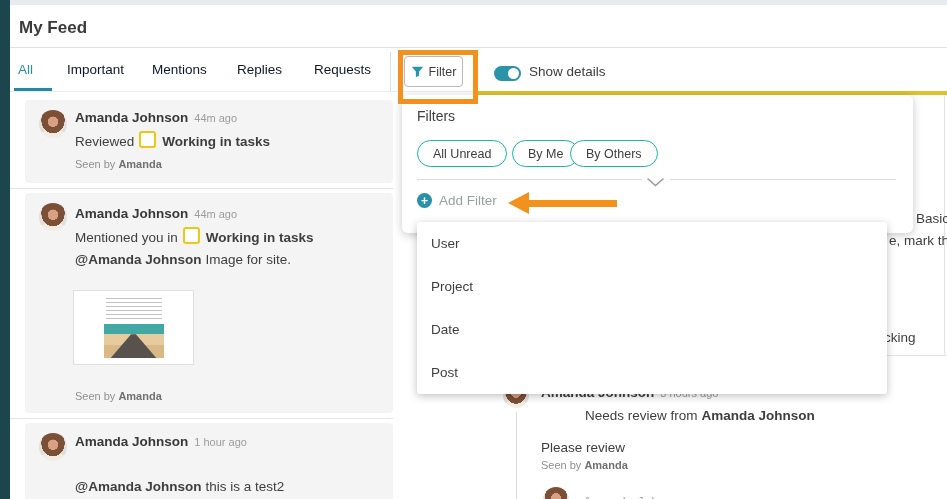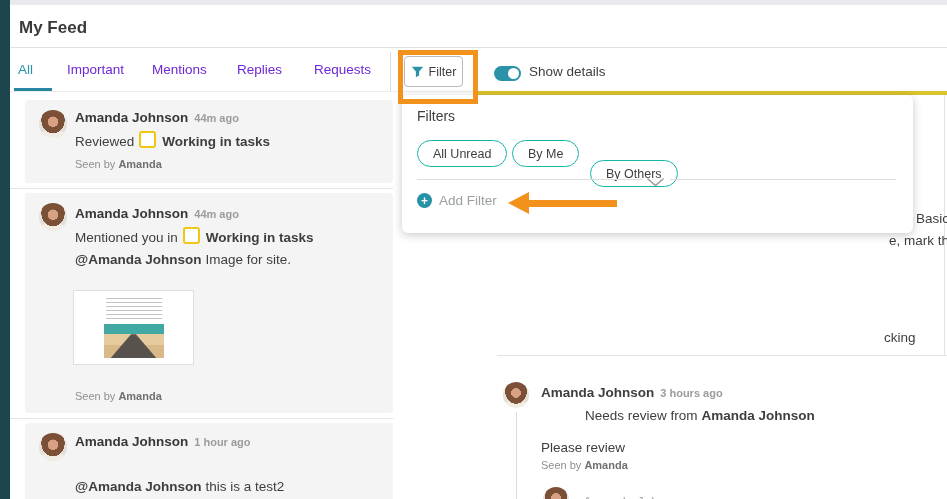--- a/index.html
+++ b/index.html
@@ -7,21 +7,21 @@
          font-family:"Liberation Sans",sans-serif;color:#3e3e3e;background:#fff;}
   .abs{position:absolute;}
 
   
   #left-rail{left:0;top:0;width:10px;height:499px;background:#1c454e;}
   #top-strip{left:10px;top:0;width:937px;height:5px;background:#e9eaee;}
   #page-title{left:19px;top:18px;font-size:17px;font-weight:bold;color:#3a3a3a;}
   #header-divider{left:10px;top:47px;width:937px;height:1px;background:#e2e2e2;}
 
   
-  .tab{top:62px;font-size:13.5px;color:#6d28d9;cursor:pointer;}
+  .tab{top:62px;font-size:13.5px;color:#0f172a;cursor:pointer;}
   #tab-all{left:18px;color:#2b93a8;}
   #tab-important{left:67px;}
   #tab-mentions{left:152px;}
   #tab-replies{left:237px;}
   #tab-requests{left:314px;}
   #tab-underline{left:14px;top:88px;width:38px;height:4px;background:#2787a0;}
   .vsep{top:52px;width:1px;height:39px;background:#ddd;}
   #vsep-1{left:390px;} #vsep-2{left:477px;}
   #tabbar-border{left:10px;top:91px;width:467px;height:1px;background:#ececec;}
 
@@ -49,21 +49,21 @@
   .avatar.small{width:26px;height:26px;}
 
   
   .card{background:#f4f4f4;border-radius:4px;}
   #card-1{left:25px;top:100px;width:368px;height:83px;}
   #card-2{left:25px;top:193px;width:368px;height:220px;}
   #card-3{left:25px;top:423px;width:368px;height:90px;}
   .card .avatar{position:absolute;left:14px;top:10px;}
   .name-line{position:absolute;left:50px;font-size:13.5px;}
   .name-line b{color:#383838;}
-  .time{margin-left:6px;font-size:11px;color:#9c9c9c;font-weight:bold;}
+  .time{margin-left:6px;font-size:11px;color:#9c9c9c;font-weight:normal;}
   .body-line{position:absolute;left:50px;font-size:13.5px;color:#3e3e3e;white-space:nowrap;}
   .task-square{display:inline-block;width:13px;height:13px;background:#fff;border:2px solid #efc714;
                border-radius:3px;vertical-align:-2px;margin:0 6px 0 5px;}
   .task-square.purple{border-color:#c9c5f1;}
   .seen-line{position:absolute;left:50px;font-size:11px;color:#8f8f8f;}
   .seen-line b{color:#707070;margin-left:3px;}
   .ml{margin-left:4px;}
 
   
   #attachment{left:48px;top:97px;width:119px;height:73px;background:#fff;border:1px solid #dfdfdf;
@@ -96,21 +96,21 @@
   #r-seen b{color:#707070;margin-left:3px;}
   #r-avatar-2{left:543px;top:487px;z-index:2;}
   #r-sliver{left:583px;top:494px;font-size:13.5px;color:#a8a8a8;white-space:nowrap;}
 
   
   #filters-panel{left:402px;top:95px;width:511px;height:138px;background:#fff;border-radius:6px;
                  box-shadow:0 2px 10px rgba(0,0,0,0.22);z-index:10;}
   #filters-title{left:15px;top:13px;font-size:14px;position:absolute;}
   .chip{position:absolute;top:45px;height:25px;border:1px solid #14b8a6;border-radius:14px;background:#fff;
         display:inline-flex;align-items:center;padding:0 15px;font-size:12.5px;cursor:pointer;}
-  #chip-all-unread{left:15px;} #chip-by-me{left:110px;} #chip-by-others{left:188px;margin-top:20px;}
+  #chip-all-unread{left:15px;} #chip-by-me{left:110px;} #chip-by-others{left:168px;}
   .panel-divider{position:absolute;top:84px;height:1px;background:#ddd;}
   #pdiv-left{left:15px;width:225px;} #pdiv-right{left:268px;width:226px;}
   #collapse-chevron{position:absolute;left:245px;top:78px;cursor:pointer;}
   #add-filter{position:absolute;left:15px;top:98px;display:flex;align-items:center;gap:7px;cursor:pointer;}
   #plus-icon{width:15px;height:15px;border-radius:50%;background:#2692a8;color:#fff;font-size:12px;
              font-weight:bold;display:flex;align-items:center;justify-content:center;line-height:1;}
   #add-filter-label{font-size:13.5px;color:#9aa0a0;}
 
   
   #arrow-annot{left:508px;top:192px;width:110px;height:22px;z-index:30;pointer-events:none;}
@@ -241,19 +241,25 @@
           <path d="M1 1l7.5 6.5L16 1" stroke="#9a9a9a" stroke-width="1.6" fill="none" stroke-linecap="round"></path>
         </svg>
     </div>
     <div id="pdiv-right" class="panel-divider"></div>
     <div id="add-filter">
       <span id="plus-icon">+</span>
       <span id="add-filter-label">Add Filter</span>
     </div>
   </div>
 
+  <div id="filter-menu" class="abs">
+    <div class="menu-item">User</div>
+    <div class="menu-item">Project</div>
+    <div class="menu-item">Date</div>
+    <div class="menu-item">Post</div>
+  </div>
 
   <div id="arrow-annot" class="abs">
     <div class="head"></div>
     <div class="tail"></div>
   </div>
 
 </div>
 
 </body></html>

